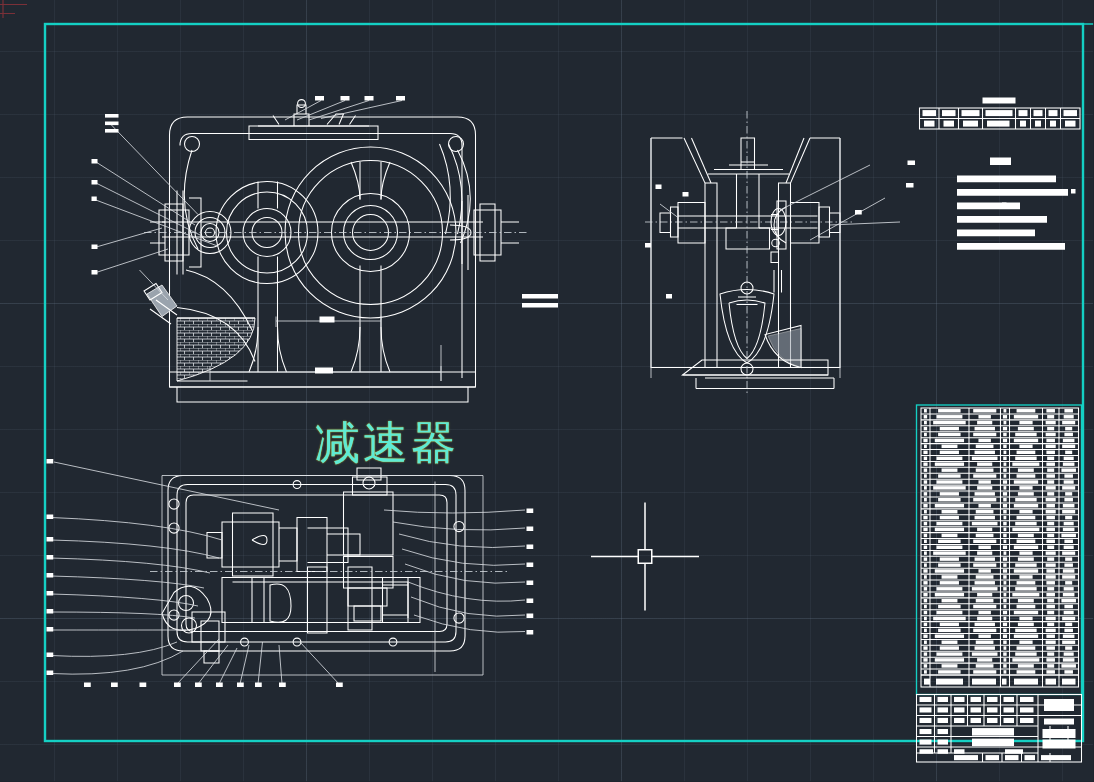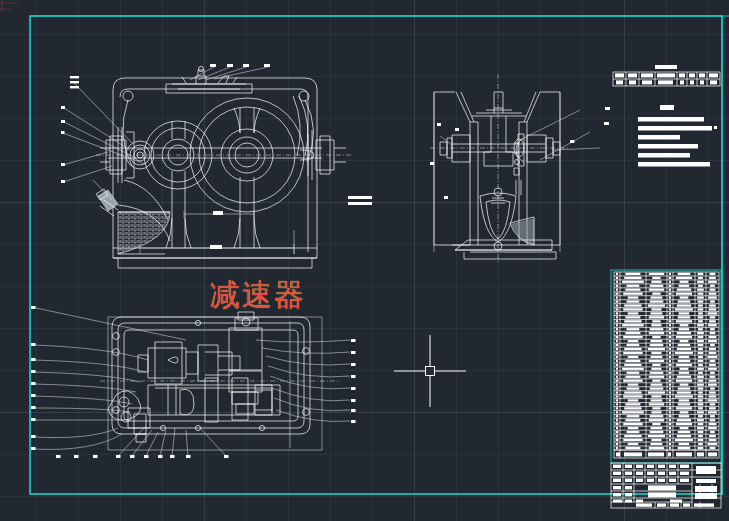--- a/index.html
+++ b/index.html
@@ -17,21 +17,21 @@
         background-size:210px 210px;background-position:-6px -8px;}
   svg.lay{position:absolute;left:0;top:0;width:729px;height:521px;overflow:visible;}
   .w{stroke:#ffffff;fill:none;stroke-width:.7;}
   .w2{stroke:#ffffff;fill:none;stroke-width:1;}
   .thin{stroke:#d9dde2;fill:none;stroke-width:.55;}
   .cy{stroke:#15d0c4;fill:none;stroke-width:1.6;}
   .cyt{stroke:#15d0c4;fill:none;stroke-width:.9;}
   .rd{stroke:#7a3038;fill:none;stroke-width:.8;}
   .fillw{fill:#ffffff;}
   .dash{stroke:#cfd4da;fill:none;stroke-width:.55;stroke-dasharray:5 2 1 2;}
-  .title-cn{position:absolute;color:#ef4444;font-size:30px;letter-spacing:2px;
+  .title-cn{position:absolute;color:#5eead4;font-size:30px;letter-spacing:2px;
             font-family:"DejaVu Sans",sans-serif;font-weight:500;text-shadow:0 0 1px #f2e63c;}
   .hatch{fill:url(#bk);stroke:#ffffff;stroke-width:.6;}
   .grayfill{fill:#9aa3ad;stroke:#ffffff;stroke-width:.5;}
 </style>
 </head>
 <body>
 
 <div id="stage">
 
   <div class="grid"></div>

